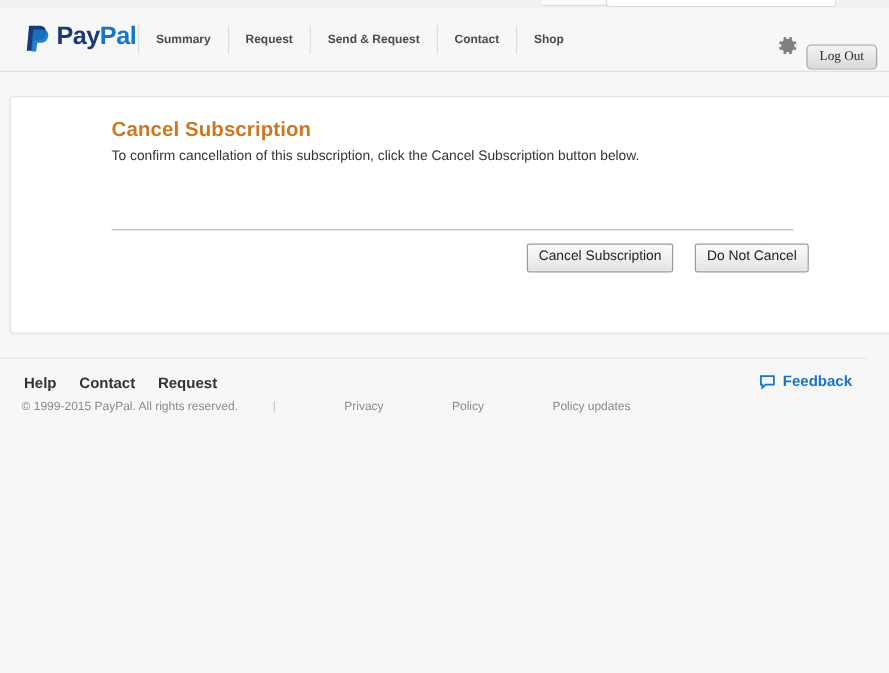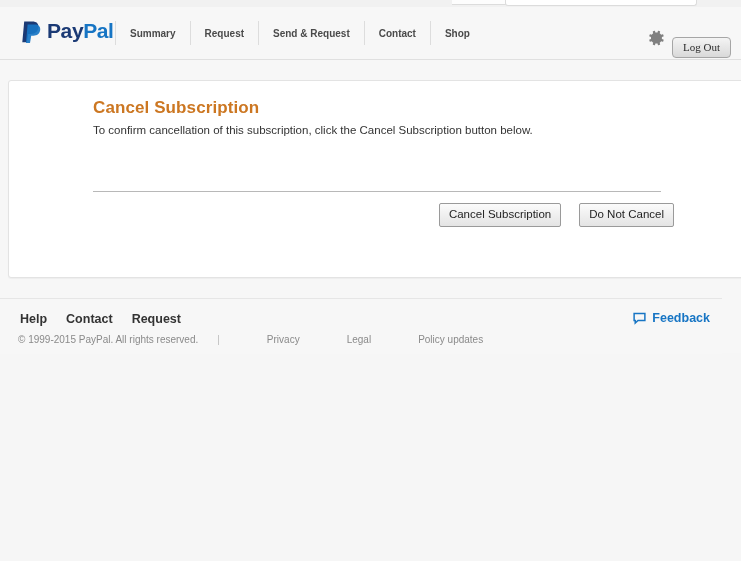--- a/index.html
+++ b/index.html
@@ -192,21 +192,21 @@
     font-size: 12.5px;
     font-weight: bold;
     color: #333333;
     cursor: pointer;
   }
   .footer-legal {
     position: absolute;
     left: 18px; top: 35px;
     display: flex;
     align-items: center;
-    gap: 19px;
+    gap: 29px;
     font-size: 10px;
     color: #8a8a8a;
   }
   .footer-legal .sep { color: #bdbdbd; }
   .footer-legal .lnk { cursor: pointer; margin-left: 28px; }
   .feedback {
     position: absolute;
     right: 12px; top: 12px;
     display: flex;
     align-items: center;
@@ -272,21 +272,21 @@
     <div class="footer-links">
       <span class="footer-link-top">Help</span>
       <span class="footer-link-top">Contact</span>
       <span class="footer-link-top">Request</span>
     </div>
 
     <div class="footer-legal">
       <span>© 1999-2015 PayPal. All rights reserved.</span>
       <span class="sep">|</span>
       <span class="lnk">Privacy</span>
-      <span class="lnk">Legal</span>
+      <span class="lnk">Policy</span>
       <span class="lnk">Policy updates</span>
     </div>
 
     <div class="feedback">
       <svg width="13" height="13" viewBox="0 0 14 14">
         <path fill="none" stroke="#1775c4" stroke-width="1.6" d="M1.2 1.6h11.6v7.6H5.4l-3 2.8V9.2H1.2z"></path>
       </svg>
       <span class="feedback-label">Feedback</span>
     </div>
   </div>

